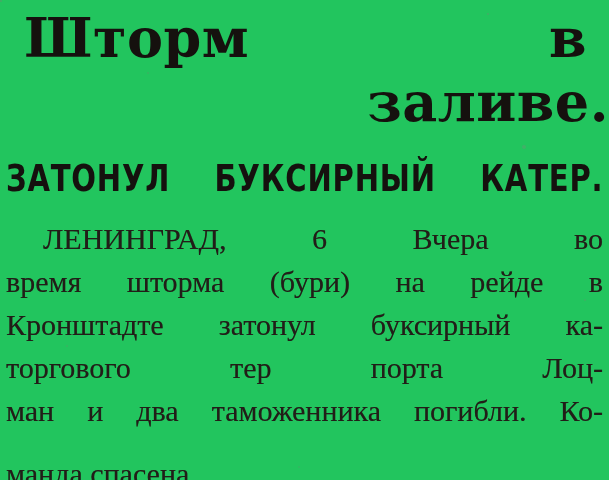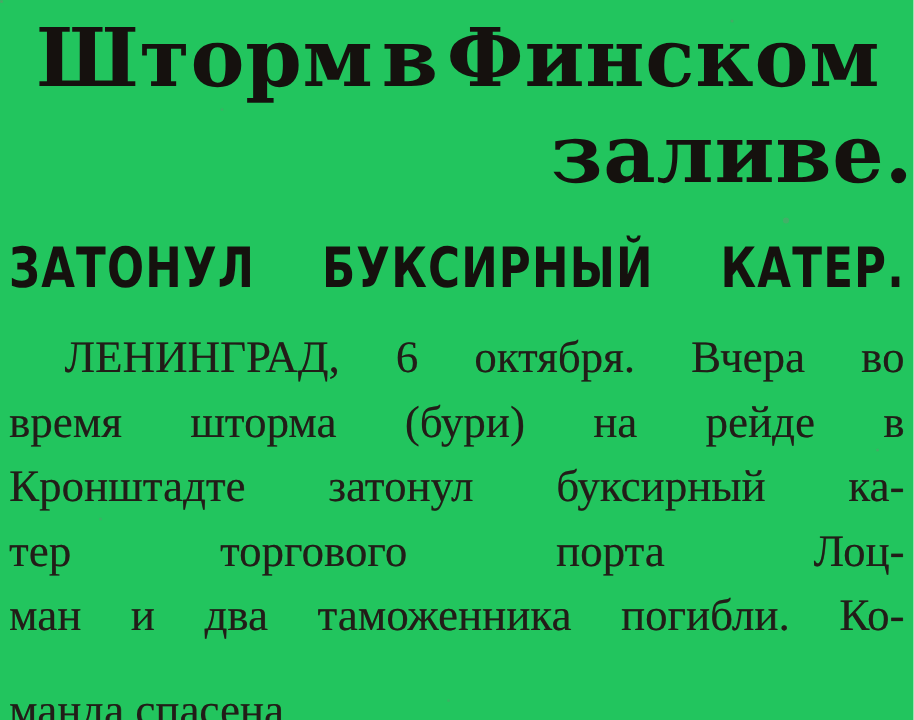--- a/index.html
+++ b/index.html
@@ -103,58 +103,56 @@
 </style>
 </head>
 <body>
 
 <div class="clipping">
 
   <h1 class="headline">
     <div class="h-line1">
         <span>Шторм</span>
         <span>в</span>
-        <span>Финском</span>
       </div>
     <div class="h-line2">заливе.</div>
   </h1>
 
   <h2 class="subheadline">
     <div class="sub-flex">
         <span>ЗАТОНУЛ</span>
         <span>БУКСИРНЫЙ</span>
         <span>КАТЕР.</span>
       </div>
   </h2>
 
   <div class="body-text">
     <div class="bline indent">
         <span>ЛЕНИНГРАД,</span>
         <span>6</span>
-        <span>октября.</span>
         <span>Вчера</span>
         <span>во</span>
       </div>
     <div class="bline">
         <span>время</span>
         <span>шторма</span>
         <span>(бури)</span>
         <span>на</span>
         <span>рейде</span>
         <span>в</span>
       </div>
     <div class="bline">
         <span>Кронштадте</span>
         <span>затонул</span>
         <span>буксирный</span>
         <span>ка-</span>
       </div>
     <div class="bline">
+        <span>торгового</span>
         <span>тер</span>
-        <span>торгового</span>
         <span>порта</span>
         <span>Лоц-</span>
       </div>
     <div class="bline">
         <span>ман</span>
         <span>и</span>
         <span>два</span>
         <span>таможенника</span>
         <span>погибли.</span>
         <span>Ко-</span>

